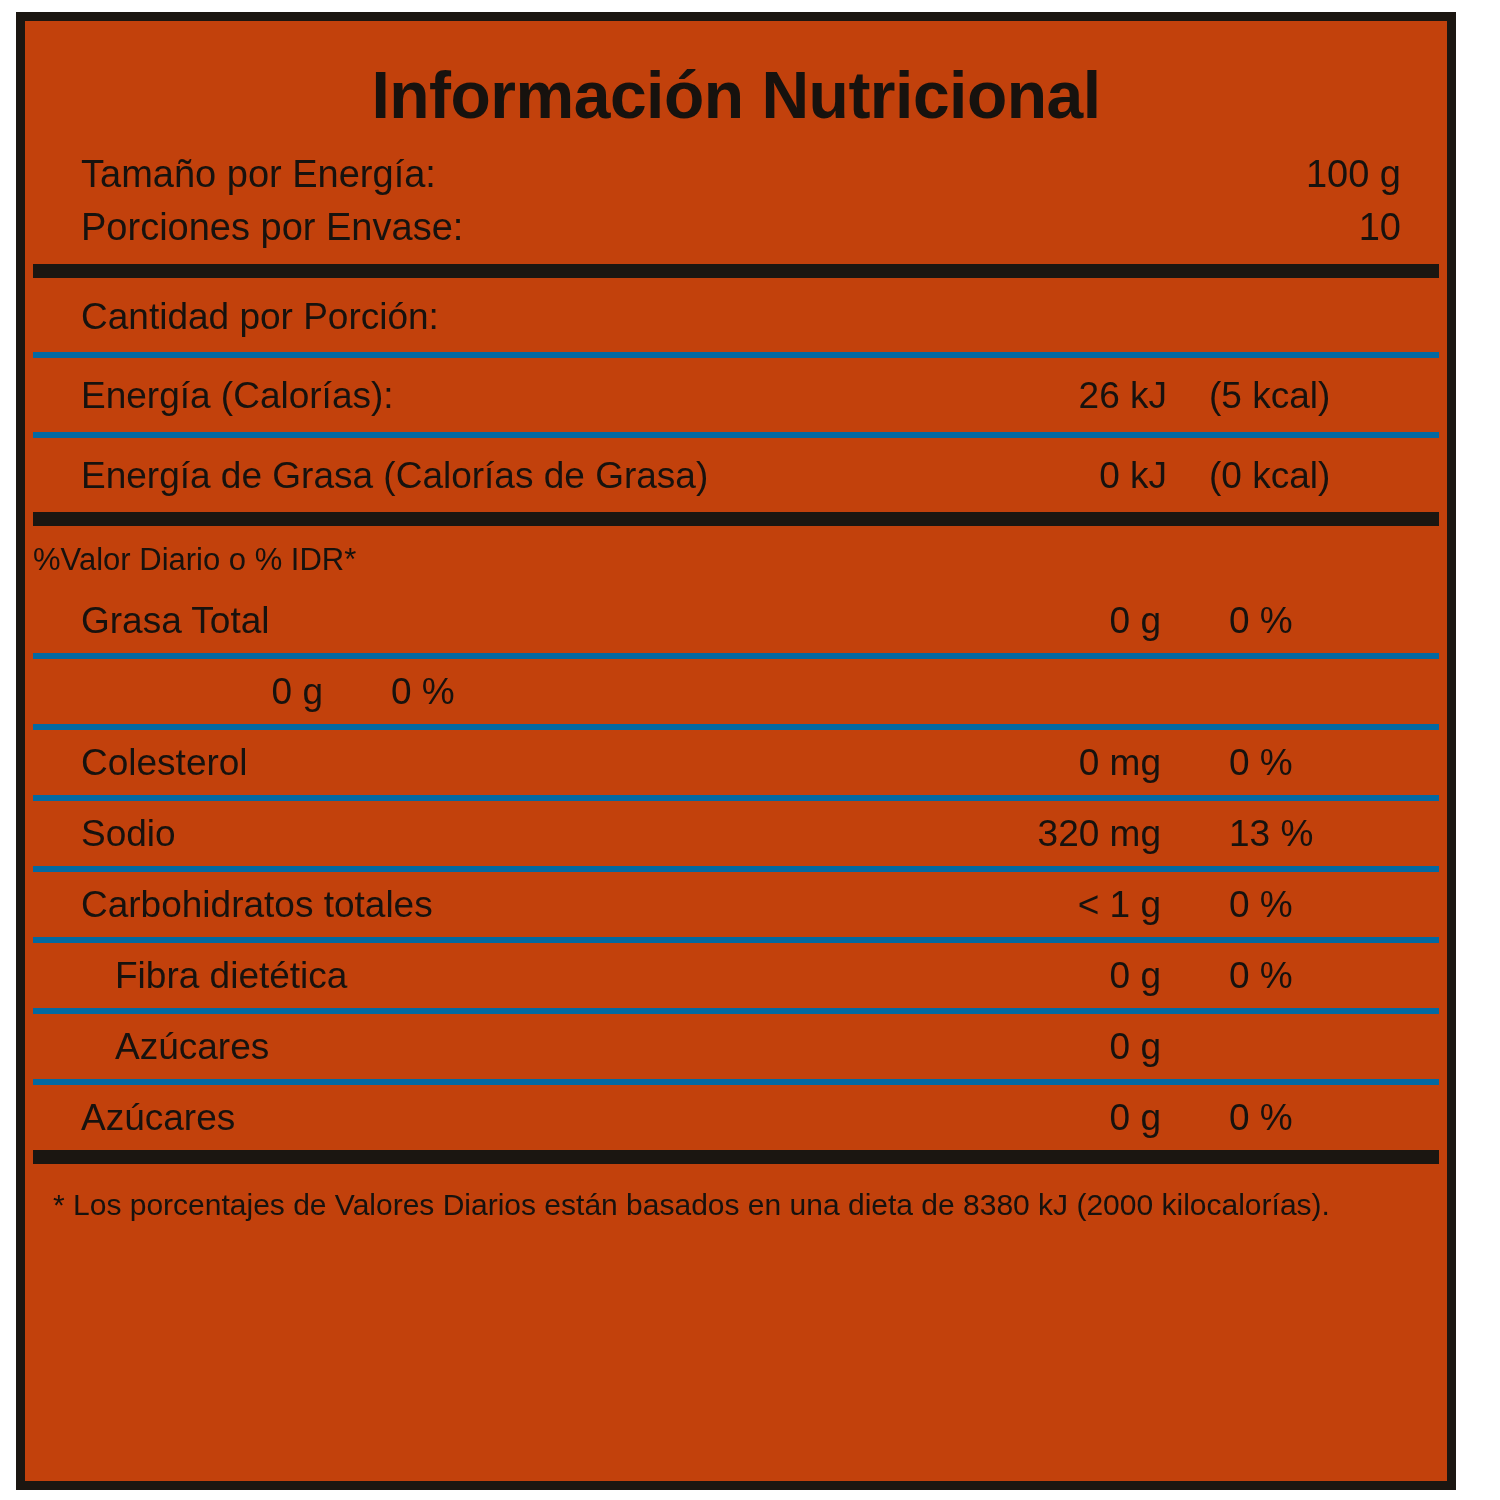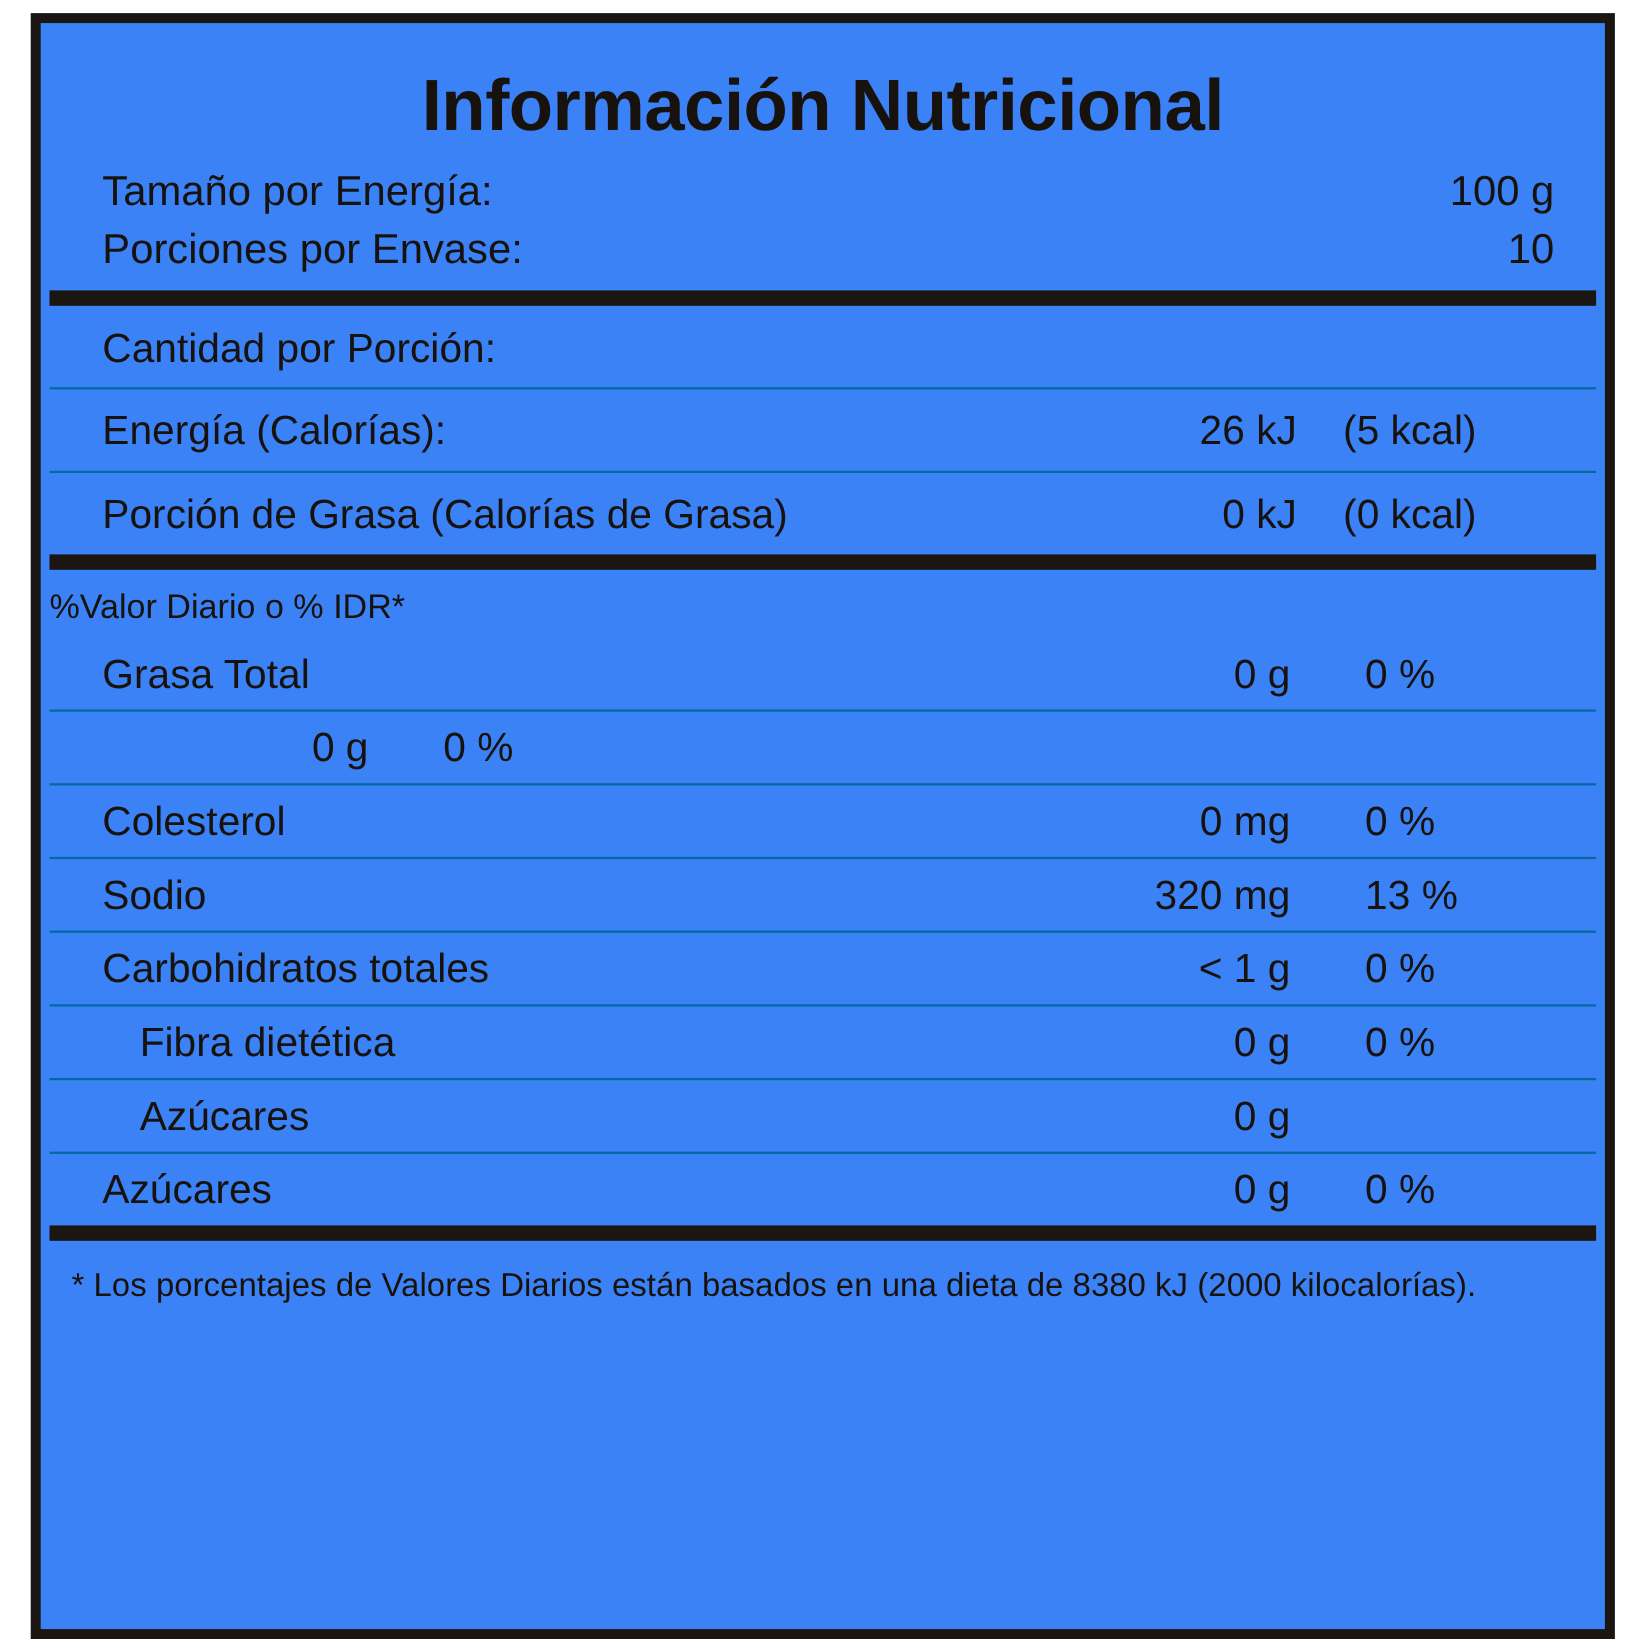--- a/index.html
+++ b/index.html
@@ -10,25 +10,25 @@
   body {
     width: 1500px;
     height: 1500px;
     font-family: "Liberation Sans", sans-serif;
     color: #111111;
     overflow: hidden;
   }
 
   .label-wrap {
     position: absolute;
-    left: 28px;
+    left: 16px;
     top: 12px;
     width: 1440px;
     height: 1478px;
-    background: #3b82f6;
+    background: #c2410c;
     box-sizing: border-box;
   }
 
   
   .outer-border {
     position: absolute;
     left: 0;
     top: 0;
     right: 0;
     bottom: 0;
@@ -50,21 +50,21 @@
     font-size: 66px;
     font-weight: bold;
     letter-spacing: -0.5px;
     text-align: center;
     padding: 40px 0 14px 0;
     line-height: 1.05;
     color: #17120e;
   }
 
   .rule-thin {
-    border-bottom: 2px solid #0369a1;
+    border-bottom: 6px solid #0369a1;
   }
   .rule-thick {
     border-bottom: 14px solid #1b1611;
   }
 
   .serving-block {
     padding: 4px 0 10px 0;
   }
   .serving-row {
     display: flex;
@@ -165,21 +165,21 @@
 
     <div class="amount-row rule-thin">Cantidad por Porción:</div>
 
     <div class="energy-row rule-thin">
       <span class="name">Energía (Calorías):</span>
       <span class="kj">26 kJ</span>
       <span class="kcal">(5 kcal)</span>
     </div>
 
     <div class="energy-row rule-thick">
-      <span class="name">Porción de Grasa (Calorías de Grasa)</span>
+      <span class="name">Energía de Grasa (Calorías de Grasa)</span>
       <span class="kj">0 kJ</span>
       <span class="kcal">(0 kcal)</span>
     </div>
 
     <div class="dv-header">%Valor Diario o % IDR*</div>
 
     <div class="nutrient-row rule-thin">
       <span class="name">Grasa Total</span>
       <span class="amt">0 g</span>
       <span class="pct">0 %</span>

